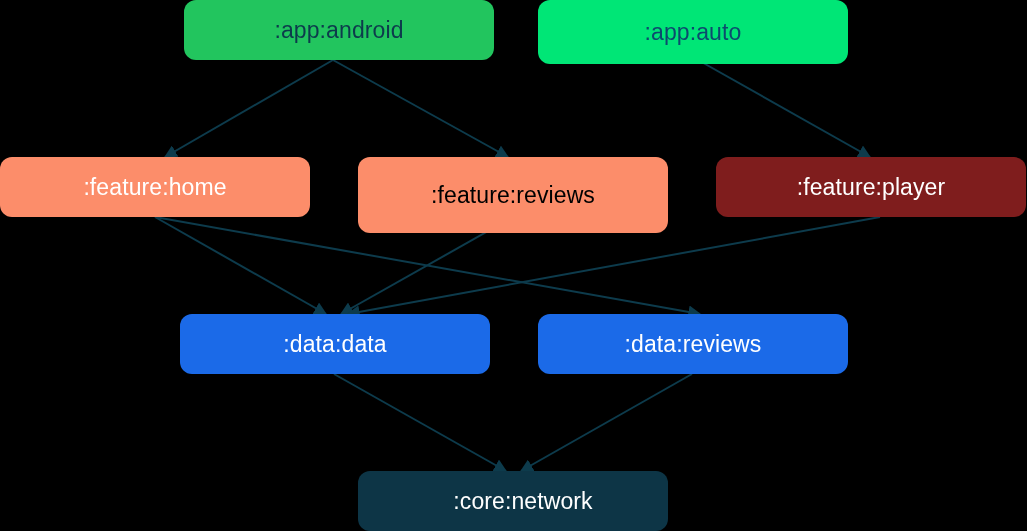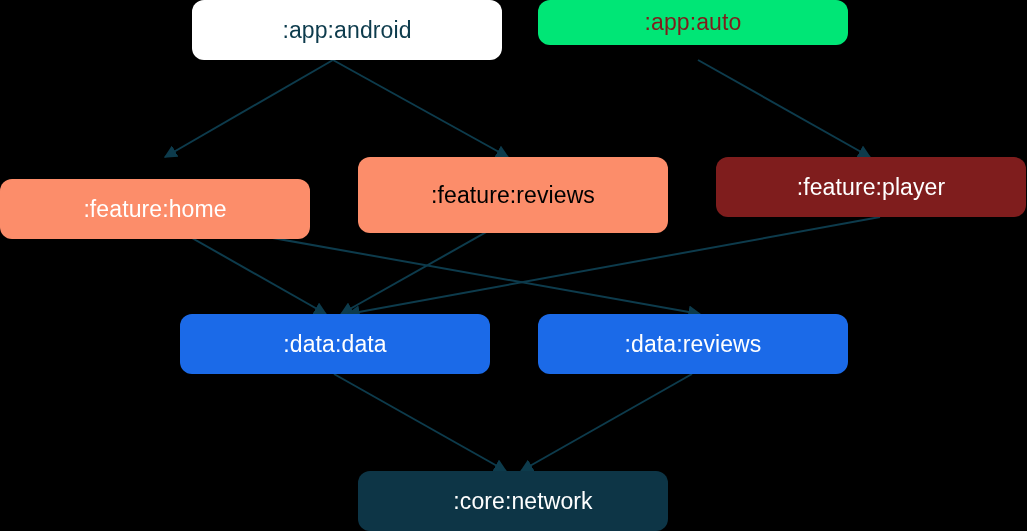--- a/index.html
+++ b/index.html
@@ -56,27 +56,27 @@
       <line x1="333" y1="60" x2="165" y2="157" stroke="#0d3b4c" stroke-width="2" marker-end="url(#arrowhead)"></line>
       <line x1="333" y1="60" x2="508" y2="157" stroke="#0d3b4c" stroke-width="2" marker-end="url(#arrowhead)"></line>
       <line x1="698" y1="60" x2="870" y2="157" stroke="#0d3b4c" stroke-width="2" marker-end="url(#arrowhead)"></line>
       <line x1="155" y1="217" x2="326" y2="314" stroke="#0d3b4c" stroke-width="2" marker-end="url(#arrowhead)"></line>
       <line x1="155" y1="217" x2="700" y2="314" stroke="#0d3b4c" stroke-width="2" marker-end="url(#arrowhead)"></line>
       <line x1="513" y1="217" x2="341" y2="314" stroke="#0d3b4c" stroke-width="2" marker-end="url(#arrowhead)"></line>
       <line x1="880" y1="217" x2="348" y2="314" stroke="#0d3b4c" stroke-width="2" marker-end="url(#arrowhead)"></line>
       <line x1="334" y1="374" x2="506" y2="471" stroke="#0d3b4c" stroke-width="2" marker-end="url(#arrowhead)"></line>
       <line x1="692" y1="374" x2="521" y2="471" stroke="#0d3b4c" stroke-width="2" marker-end="url(#arrowhead)"></line>
     </svg>
-<div class="node" style="left: 192px; top: 0px; width: 310px; height: 60px; background: #ffffff; color: rgb(13, 59, 76); border-radius: 12px;">
+<div class="node" style="left: 184px; top: 0px; width: 310px; height: 60px; background: #22c55e; color: rgb(13, 59, 76); border-radius: 12px;">
       <span class="node-label">:app:android</span>
     </div>
-    <div class="node" style="left: 538px; top: 0px; width: 310px; height: 45px; background: rgb(0, 230, 118); color: #7f1d1d; border-radius: 12px;">
+    <div class="node" style="left: 538px; top: 0px; width: 310px; height: 64px; background: rgb(0, 230, 118); color: #0c4a6e; border-radius: 12px;">
       <span class="node-label">:app:auto</span>
     </div>
-    <div class="node" style="left: 0px; top: 157px; width: 310px; height: 60px; background: rgb(252, 141, 106); color: rgb(255, 255, 255); border-radius: 12px; margin-top: 22px;">
+    <div class="node" style="left: 0px; top: 157px; width: 310px; height: 60px; background: rgb(252, 141, 106); color: rgb(255, 255, 255); border-radius: 12px;">
       <span class="node-label">:feature:home</span>
     </div>
     <div class="node" style="left: 358px; top: 157px; width: 310px; height: 76px; background: rgb(252, 141, 106); color: #000000; border-radius: 12px;">
       <span class="node-label">:feature:reviews</span>
     </div>
     <div class="node" style="left: 716px; top: 157px; width: 310px; height: 60px; background: #7f1d1d; color: rgb(255, 255, 255); border-radius: 12px;">
       <span class="node-label">:feature:player</span>
     </div>
     <div class="node" style="left: 180px; top: 314px; width: 310px; height: 60px; background: rgb(27, 106, 232); color: rgb(255, 255, 255); border-radius: 12px;">
       <span class="node-label">:data:data</span>

